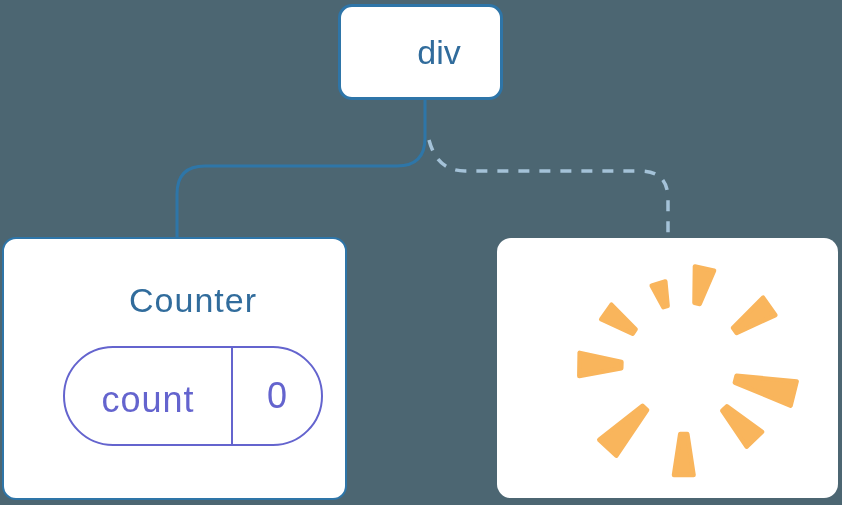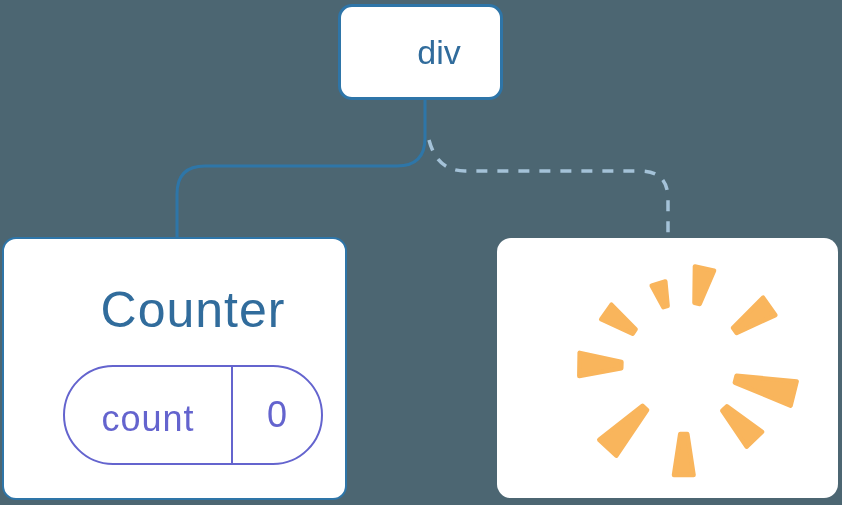--- a/index.html
+++ b/index.html
@@ -12,21 +12,21 @@
     border:3px solid var(--border);
     display:flex;align-items:center;justify-content:center;
     font-size:34px;font-weight:500;color:var(--text);
   }
   .counter-node{
     left:2px;top:237px;width:345px;height:263px;
     border:2px solid var(--border);
     display:flex;flex-direction:column;align-items:center;
     padding-top:42px;gap:26px;
   }
-  .counter-title{font-size:50px;font-weight:500;letter-spacing:1px;color:var(--text);}
+  .counter-title{font-size:34px;font-weight:500;letter-spacing:1px;color:var(--text);}
   .state-pill{
     width:260px;height:100px;border:2px solid var(--pill);border-radius:50px;
     display:flex;align-items:stretch;box-sizing:border-box;
     color:var(--pill);font-size:36px;
   }
   .pill-key{width:166px;display:flex;align-items:center;justify-content:center;letter-spacing:1px;margin-top:8px;}
   .pill-divider{width:2px;background:var(--pill);}
   .pill-value{flex:1;display:flex;align-items:center;justify-content:center;}
   .removed-node{left:497px;top:238px;width:341px;height:260px;}
   .removed-node svg{display:block;width:100%;height:100%;}

